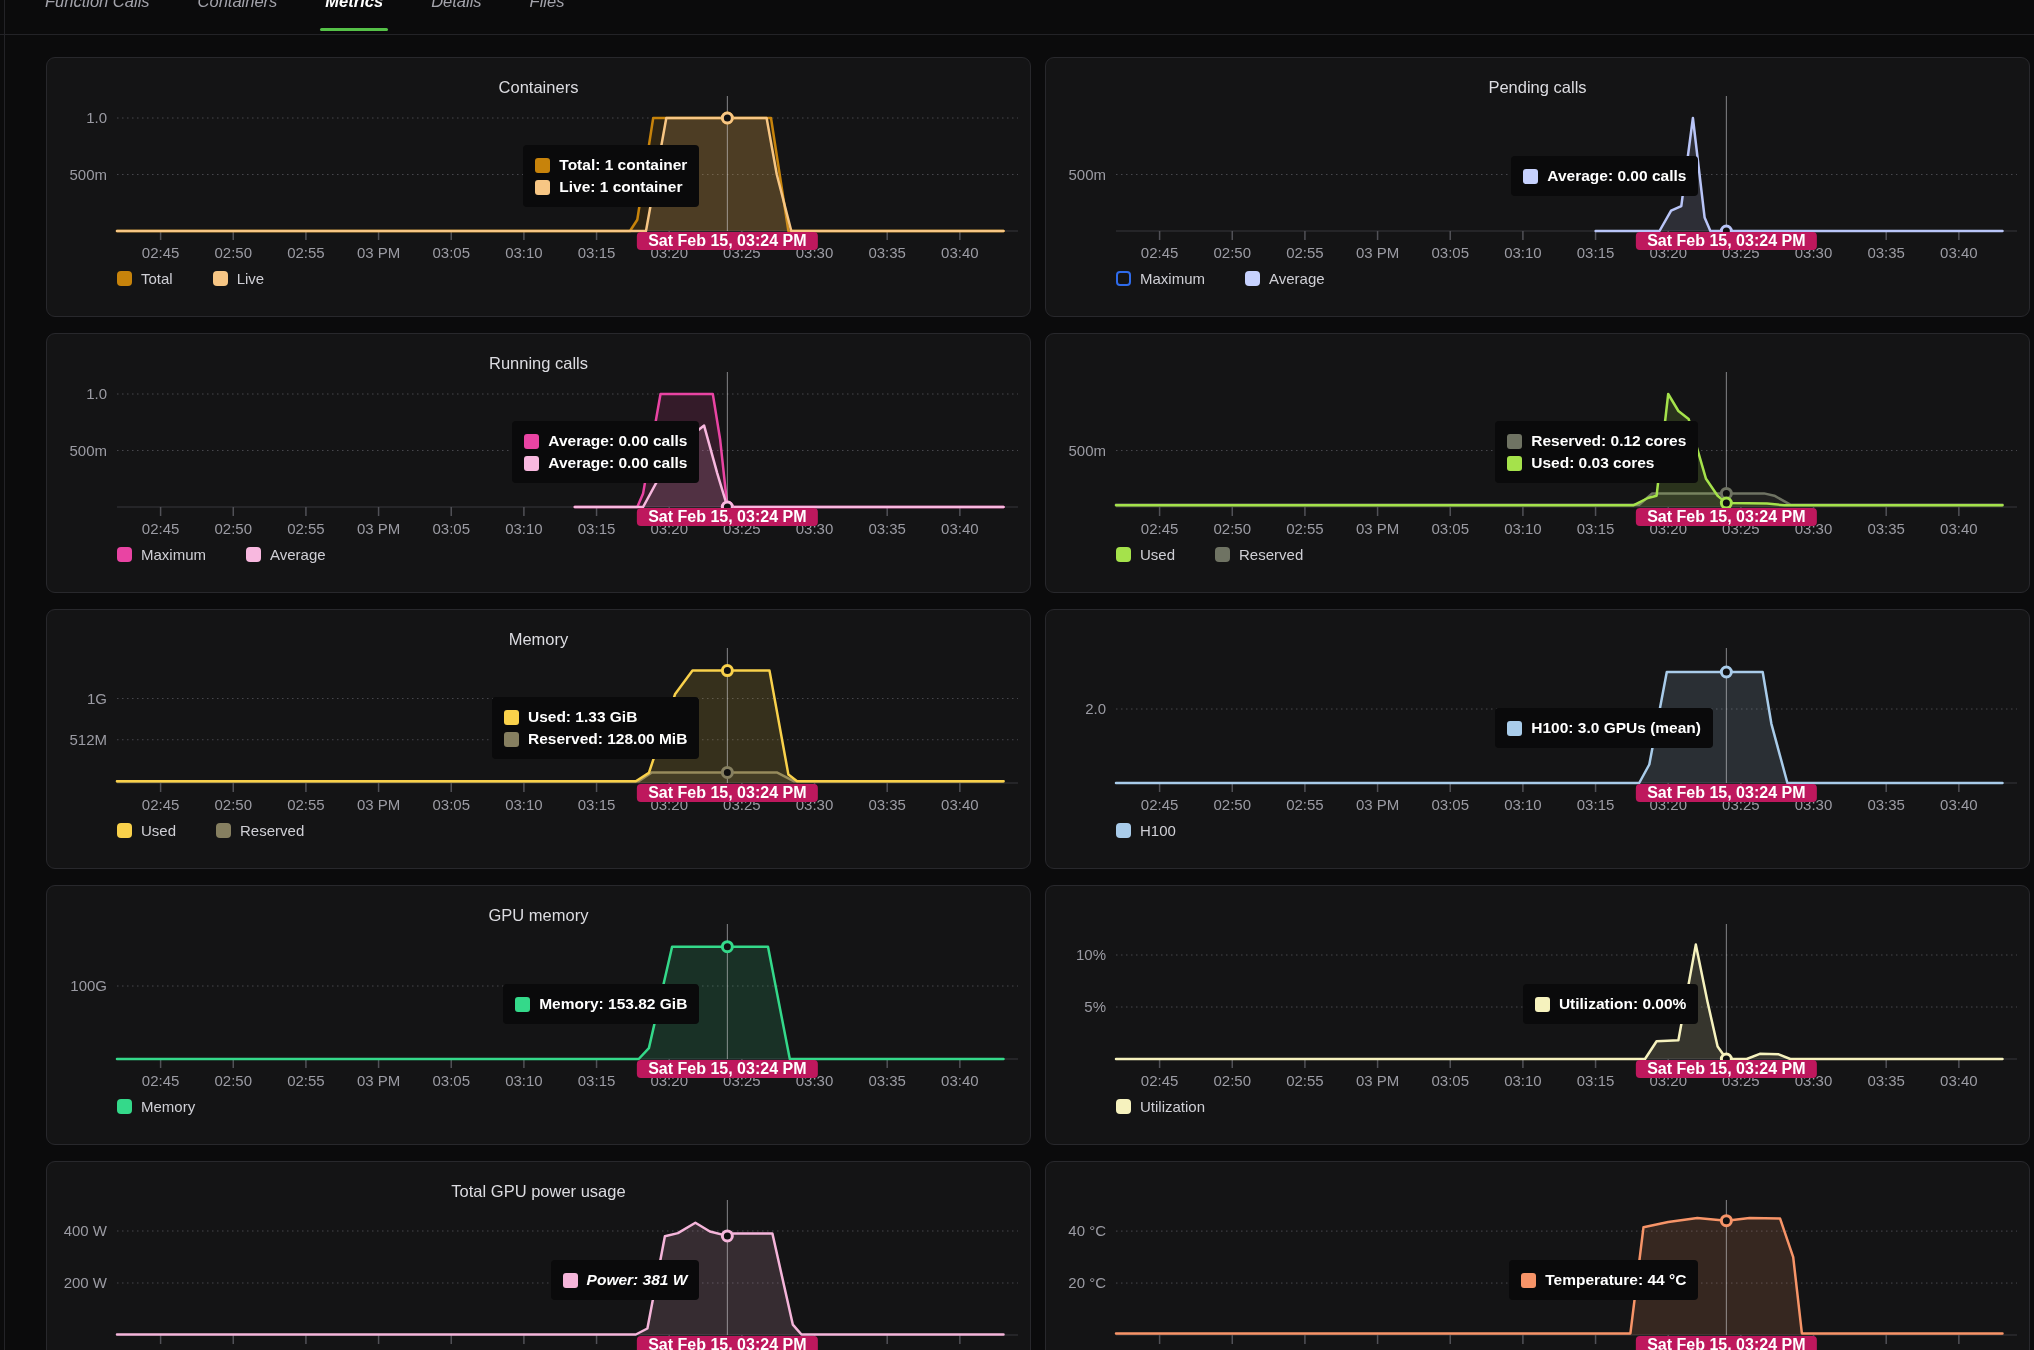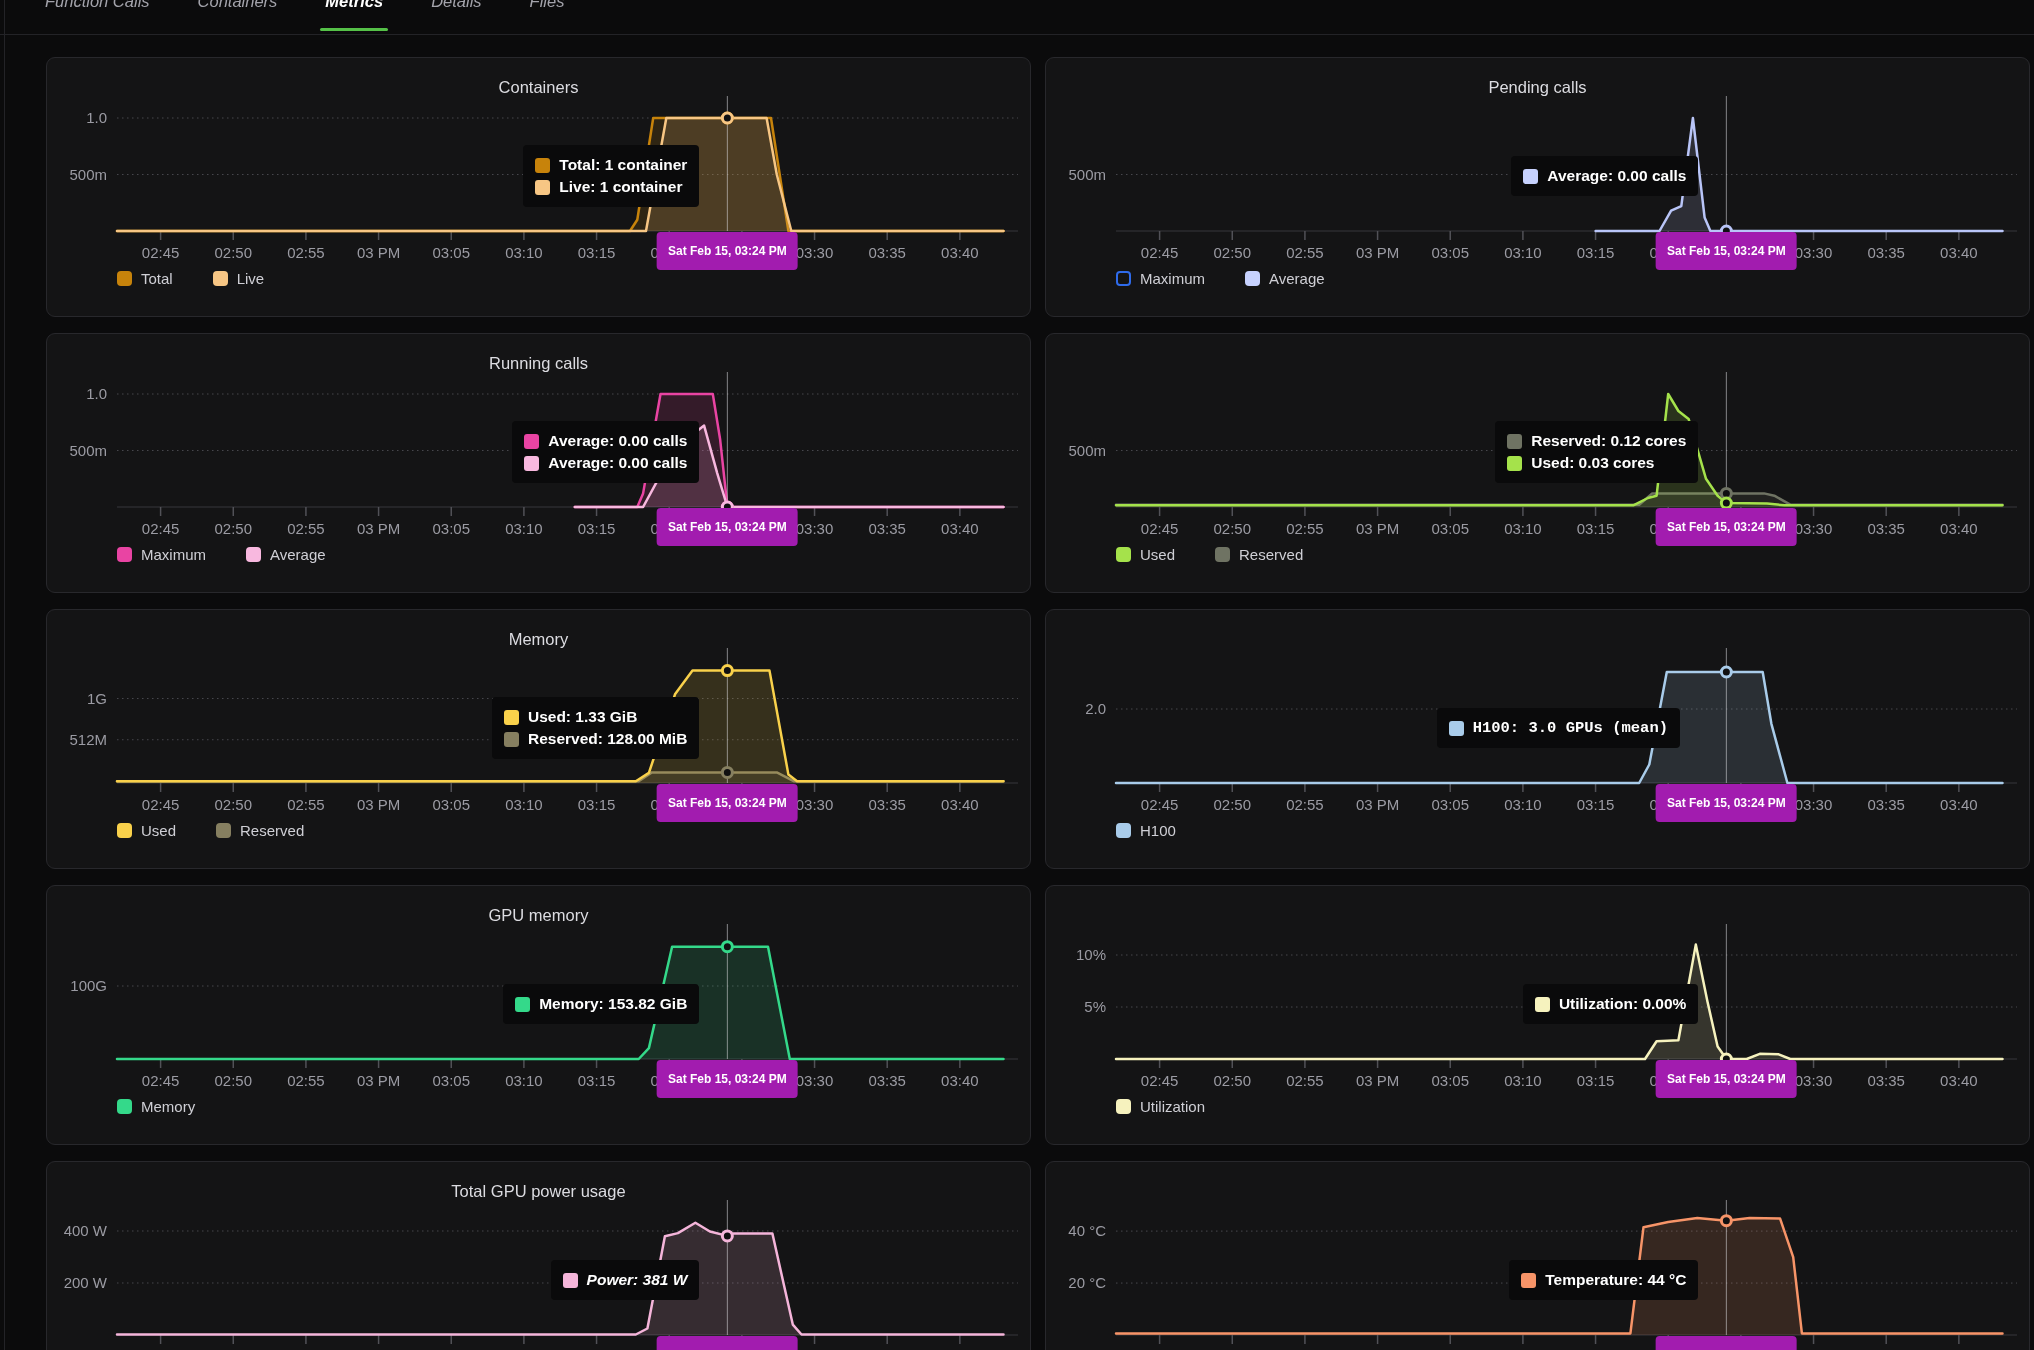--- a/index.html
+++ b/index.html
@@ -31,22 +31,22 @@
   .legend-item .sw{width:15px;height:15px;border-radius:4px;box-sizing:border-box;}
   .legend-item .lbl{font-size:15px;color:#cfcfd5;}
   .tooltip{
     position:absolute;background:#0a0a0b;border-radius:4px;padding:7px 12px;
     z-index:3;white-space:nowrap;
   }
   .tooltip .tl{display:flex;align-items:center;gap:9px;margin:4px 0;}
   .tooltip .sw{width:15px;height:15px;border-radius:3px;flex:none;}
   .tooltip .tx{font-size:15.5px;font-weight:700;color:#ffffff;}
   .ts-tooltip{
-    position:absolute;background:#a21caf;border-radius:4px;padding:12px 11px;
-    font-size:12px;font-weight:700;color:#ffffff;white-space:nowrap;z-index:4;
+    position:absolute;background:#be185d;border-radius:4px;padding:0 11px;
+    font-size:16px;font-weight:700;color:#ffffff;white-space:nowrap;z-index:4;
     transform:translateX(-50%);
   }
 </style>
 </head>
 <body>
 
 <div id="left-edge"></div>
 
 <header id="tabbar">
   <nav id="tabs">
@@ -384,21 +384,21 @@
         <text x="767.5483870967741" y="200" text-anchor="middle" font-size="15" fill="#9b9ba3">03:30</text>
         <line x1="840.2096774193549" y1="173" x2="840.2096774193549" y2="182" stroke="#515157" stroke-width="1.5"></line>
         <text x="840.2096774193549" y="200" text-anchor="middle" font-size="15" fill="#9b9ba3">03:35</text>
         <line x1="912.8709677419355" y1="173" x2="912.8709677419355" y2="182" stroke="#515157" stroke-width="1.5"></line>
         <text x="912.8709677419355" y="200" text-anchor="middle" font-size="15" fill="#9b9ba3">03:40</text>
         <path d="M70.0 173.0 L593.2 173.0 L603.3 154.5 L620.8 62.0 L716.7 62.0 L725.4 113.8 L741.4 173.0 L956.5 173.0 L956.5 173 L70.0 173 Z" fill="#a9ccea" fill-opacity="0.15" stroke="none"></path>
         <path d="M70.0 173.0 L593.2 173.0 L603.3 154.5 L620.8 62.0 L716.7 62.0 L725.4 113.8 L741.4 173.0 L956.5 173.0" fill="none" stroke="#a9ccea" stroke-width="2.5" stroke-linejoin="round" stroke-linecap="round"></path>
         <line x1="680.3548387096773" y1="38" x2="680.3548387096773" y2="173" stroke="rgba(226,226,232,0.55)" stroke-width="1"></line>
         <circle cx="680.3548387096773" cy="62.01251738525731" r="5" fill="#101011" stroke="#a9ccea" stroke-width="3"></circle>
       </svg>
-      <div class="tooltip" style="right: 349px; top: 118px; transform: translateY(-50%); font-family: Liberation Mono, monospace;">
+      <div class="tooltip" style="right: 316px; top: 118px; transform: translateY(-50%);">
         <div class="tl">
           <span class="sw" style="background: rgb(169, 204, 234);"></span>
           <span class="tx">H100: 3.0 GPUs (mean)</span>
         </div>
       </div>
       <div class="ts-tooltip" style="left: 680.355px; top: 174px;">Sat Feb 15, 03:24 PM</div>
       <div class="legend">
         <div class="legend-item">
           <span class="sw" style="background: rgb(169, 204, 234);"></span>
           <span class="lbl">H100</span>

